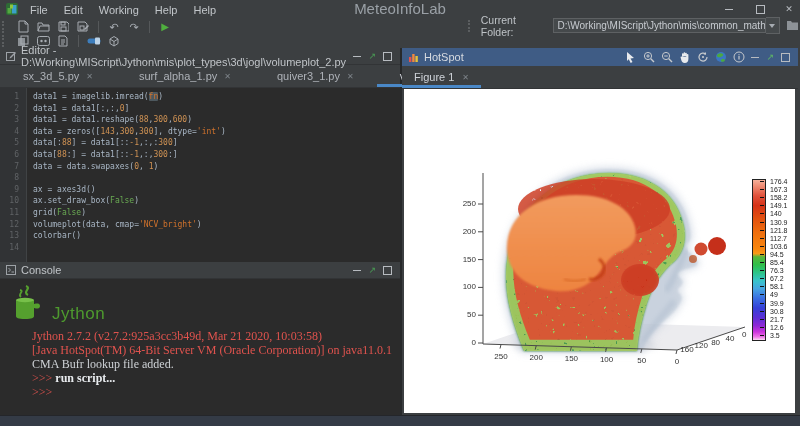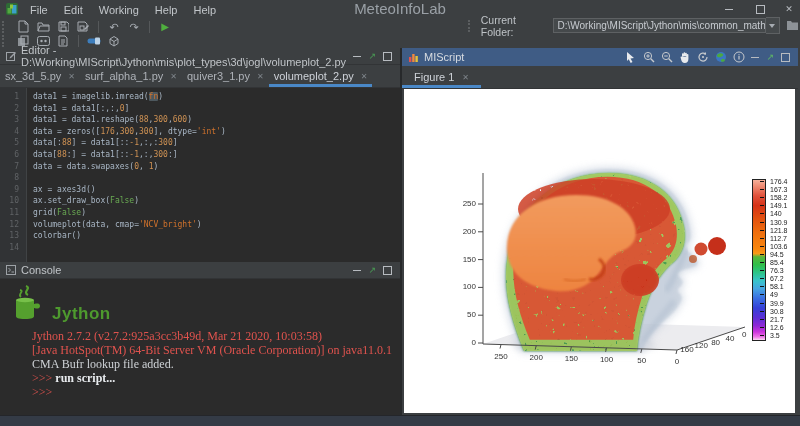--- a/index.html
+++ b/index.html
@@ -29,36 +29,36 @@
         display:flex;align-items:center;justify-content:center;}
   .ddtri{width:0;height:0;border-left:3px solid transparent;border-right:3px solid transparent;border-top:4px solid #a7acb2;}
   
   .phead{height:16px;background:#3c3f41;display:flex;align-items:center;font-size:11px;color:#c0c4c8;
          border-bottom:1px solid #323436;}
   .phead .pticon{margin:0 5px 0 6px;display:flex;}
   .pctl{margin-left:auto;display:flex;align-items:center;gap:7px;padding-right:8px;}
   .pctl .f{color:#499c54;font-size:9px;line-height:9px;}
   .panel-editor{position:absolute;left:0;top:48px;width:400px;height:214px;background:#2b2b2b;border-right:2px solid #27292b;}
   .tabbar{height:22px;background:#3c3f41;display:flex;border-bottom:1px solid #323436;}
-  .etab{display:inline-flex;align-items:center;height:22px;padding:0 5px;font-size:11px;color:#aeb2b8;}
+  .etab{display:inline-flex;align-items:center;height:22px;padding:0 23px;font-size:11px;color:#aeb2b8;}
   .etab .x{font-size:8px;color:#7e848a;margin-left:7px;}
   .etab.active{color:#ced2d8;box-shadow:inset 0 -3px 0 #4a88c7;}
   .codewrap{display:flex;height:175px;font-family:"DejaVu Sans Mono",monospace;font-size:8px;}
   .gutter{width:26px;background:#313335;border-right:1px solid #404345;padding-top:3px;}
   .ln{height:11.6px;line-height:11.6px;color:#606366;text-align:right;padding-right:7px;}
   .codelines{flex:1;padding-top:3px;overflow:hidden;}
   .code-line{height:11.6px;line-height:11.6px;white-space:pre;color:#a9b7c6;padding-left:6px;}
   .code-line.cur{background:#333839;}
   .tk-p{color:#a9b7c6}.tk-n{color:#cf9254}.tk-s{color:#d0722c}.tk-k{color:#6aab53}
   .tk-hl{color:#d0722c;background:#4d585e;border-radius:1px;}
   
   .panel-console{position:absolute;left:0;top:262px;width:400px;height:153px;background:#2b2b2b;border-right:2px solid #27292b;}
   .conbody{position:relative;height:137px;overflow:hidden;}
   .jylogo{position:absolute;left:12px;top:5px;display:flex;align-items:flex-end;}
-  .jytext{font-size:17px;font-weight:bold;color:#4e9a2e;margin-left:4px;letter-spacing:0.5px;}
+  .jytext{font-size:17px;font-weight:normal;color:#4e9a2e;margin-left:4px;letter-spacing:0.5px;}
   .conlines{position:absolute;left:32px;top:50px;font-family:Liberation Serif, serif;font-size:12px;}
   .conline{height:14px;line-height:14px;white-space:pre;}
   .ct-red{color:#e0534e}.ct-plain{color:#ced2d6}.ct-bold{color:#e8ebee;font-weight:bold}
   
   .panel-figs{position:absolute;left:402px;top:48px;width:396px;height:367px;background:#3c3f41;}
   .fighead{height:18px;background:#3f5c85;display:flex;align-items:center;font-size:11px;color:#d7dbe0;}
   .fighead .pticon{margin:0 5px 0 6px;display:flex;}
   .figtools{margin-left:auto;display:flex;align-items:center;gap:5px;}
   .figtools .tbtn{width:13px;height:13px;}
   .figctl{display:flex;align-items:center;gap:7px;padding:0 8px 0 6px;}
@@ -232,21 +232,21 @@
           <div class="ln">10</div>
           <div class="ln">11</div>
           <div class="ln">12</div>
           <div class="ln">13</div>
           <div class="ln">14</div>
         </div>
       <div class="codelines" id="code-lines">
           <div class="code-line"><span class="tk-p">data1 = imagelib.imread(</span><span class="tk-hl">fn</span><span class="tk-p">)</span></div>
           <div class="code-line"><span class="tk-p">data1 = data1[:,:,</span><span class="tk-n">0</span><span class="tk-p">]</span></div>
           <div class="code-line"><span class="tk-p">data1 = data1.reshape(</span><span class="tk-n">88</span><span class="tk-p">,</span><span class="tk-n">300</span><span class="tk-p">,</span><span class="tk-n">600</span><span class="tk-p">)</span></div>
-          <div class="code-line"><span class="tk-p">data = zeros([</span><span class="tk-n">176</span><span class="tk-p">,</span><span class="tk-n">300</span><span class="tk-p">,</span><span class="tk-n">300</span><span class="tk-p">], dtype=</span><span class="tk-s">'int'</span><span class="tk-p">)</span></div>
+          <div class="code-line"><span class="tk-p">data = zeros([</span><span class="tk-n">143</span><span class="tk-p">,</span><span class="tk-n">300</span><span class="tk-p">,</span><span class="tk-n">300</span><span class="tk-p">], dtype=</span><span class="tk-s">'int'</span><span class="tk-p">)</span></div>
           <div class="code-line"><span class="tk-p">data[:</span><span class="tk-n">88</span><span class="tk-p">] = data1[::</span><span class="tk-n">-1</span><span class="tk-p">,:,:</span><span class="tk-n">300</span><span class="tk-p">]</span></div>
           <div class="code-line"><span class="tk-p">data[</span><span class="tk-n">88</span><span class="tk-p">:] = data1[::</span><span class="tk-n">-1</span><span class="tk-p">,:,</span><span class="tk-n">300</span><span class="tk-p">:]</span></div>
           <div class="code-line"><span class="tk-p">data = data.swapaxes(</span><span class="tk-n">0</span><span class="tk-p">, </span><span class="tk-n">1</span><span class="tk-p">)</span></div>
           <div class="code-line"></div>
           <div class="code-line"><span class="tk-p">ax = axes3d()</span></div>
           <div class="code-line"><span class="tk-p">ax.set_draw_box(</span><span class="tk-k">False</span><span class="tk-p">)</span></div>
           <div class="code-line"><span class="tk-p">grid(</span><span class="tk-k">False</span><span class="tk-p">)</span></div>
           <div class="code-line"><span class="tk-p">volumeplot(data, cmap=</span><span class="tk-s">'NCV_bright'</span><span class="tk-p">)</span></div>
           <div class="code-line"><span class="tk-p">colorbar()</span></div>
         </div>
@@ -290,21 +290,21 @@
 
   <div class="panel-figs">
     <div class="fighead">
       <span class="pticon">
         <svg width="11" height="11" viewBox="0 0 11 11">
             <rect x="1" y="5" width="2.4" height="5" fill="#e5534b"></rect>
             <rect x="4.2" y="2" width="2.4" height="8" fill="#f0883e"></rect>
             <rect x="7.4" y="4" width="2.4" height="6" fill="#e8c13a"></rect>
           </svg>
       </span>
-      <span>MIScript</span>
+      <span>HotSpot</span>
       <span class="figtools">
         <span class="tbtn">
           <svg width="11" height="12" viewBox="0 0 11 12">
               <path d="M2 1l7 6-3.5.5 2 3.5-1.8.9-2-3.6L2 10z" fill="#e8eaed"></path>
             </svg>
         </span>
         <span class="tbtn">
           <svg width="12" height="12" viewBox="0 0 12 12">
               <circle cx="5" cy="5" r="3.6" fill="none" stroke="#c6c9cd"></circle>
               <path d="M7.8 7.8L11 11" stroke="#c6c9cd" stroke-width="1.4"></path>

